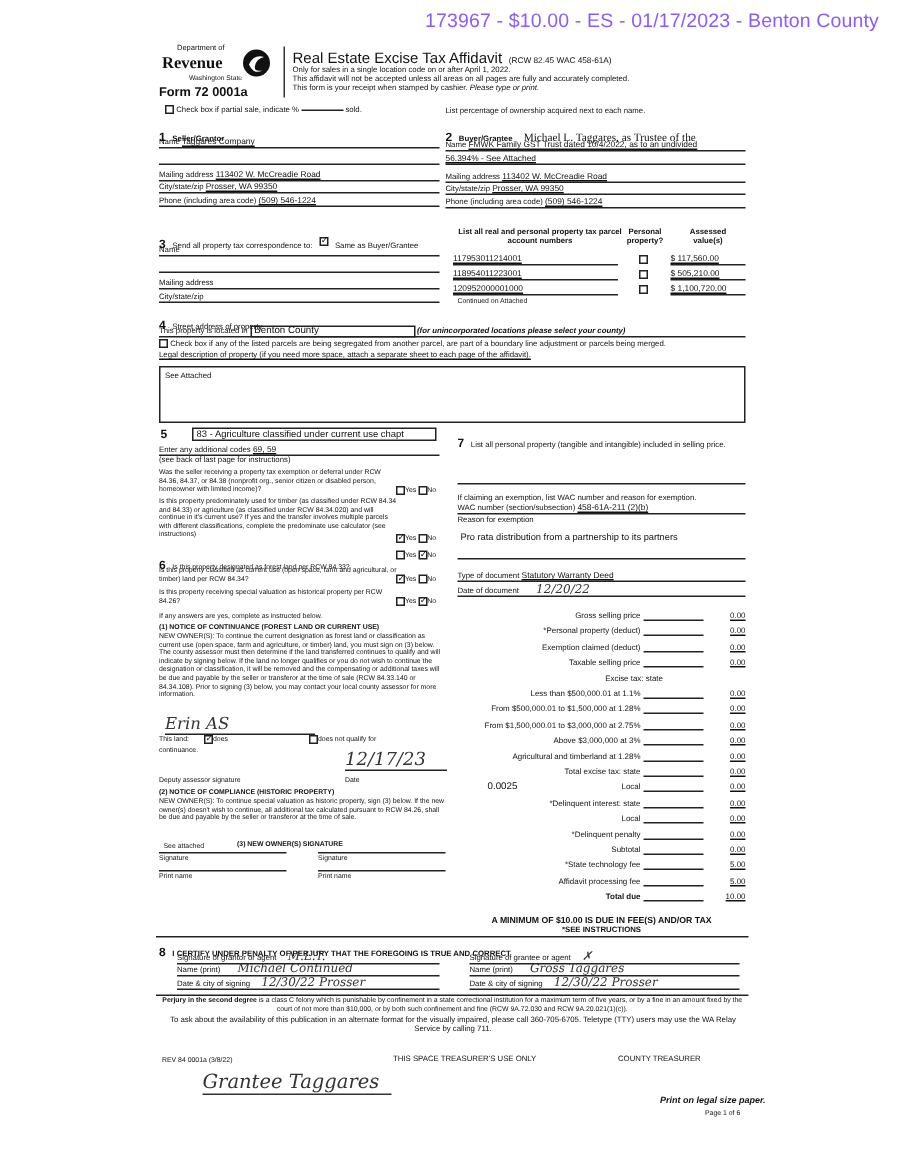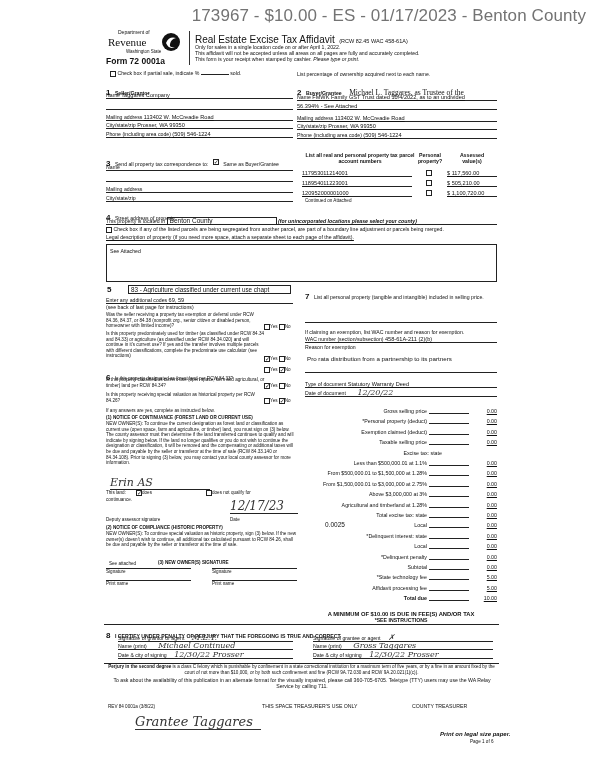--- a/index.html
+++ b/index.html
@@ -1,19 +1,19 @@
 <!DOCTYPE html>
 <html><head>
 <meta charset="utf-8">
 <style>
   * { box-sizing: border-box; margin: 0; padding: 0; }
   html, body { width: 600px; height: 776px; background: #fff; overflow: hidden; }
   body { font-family: "Liberation Sans", sans-serif; color: #111; position: relative; }
   .abs { position: absolute; }
-  .stamp { position: absolute; top: 6px; right: 14px; font-size: 17px; color: #737373; letter-spacing: 0.1px; }
+  .stamp { position: absolute; top: 6px; right: 14px; font-size: 13px; color: #8b5cf6; letter-spacing: 0.1px; }
   .small { font-size: 5.2px; line-height: 6.4px; }
   .tiny { font-size: 4.6px; line-height: 5.6px; }
   .val { font-size: 5.6px; text-decoration: underline; font-family: "Liberation Sans Narrow", "Liberation Sans", sans-serif; }
   .hline { position: absolute; height: 0; border-top: 0.8px solid #222; }
   .cb { display: inline-block; width: 6px; height: 6px; border: 0.8px solid #222; vertical-align: middle; position: relative; font-size: 6px; line-height: 5px; text-align: center; }
   .cb.checked::after { content: "✓"; position: absolute; left: 0; top: -1px; font-size: 6px; line-height: 6px; }
   .bold { font-weight: bold; }
   .sec-num { font-weight: bold; font-size: 8px; }
   .handwrite { font-family: "DejaVu Serif", serif; font-style: italic; color: #333; }
   .fee-row { position: absolute; left: 305px; width: 192px; display: flex; justify-content: flex-end; align-items: flex-end; font-size: 5.3px; height: 10px; }
@@ -21,21 +21,21 @@
   .fee-row .fu { width: 40px; border-bottom: 0.8px solid #222; margin-left: 2px; }
   .fee-row .fv { width: 28px; text-align: right; text-decoration: underline; }
 </style>
 </head>
 <body>
 
 <div class="stamp">173967 - $10.00 - ES - 01/17/2023 - Benton County</div>
 
 <div class="abs" style="left:104px;top:30px;width:82px;height:40px;">
   <div class="tiny" style="position:absolute;left:14px;top:0;font-size:5px;">Department of</div>
-  <div style="position:absolute;left:4px;top:6px;font-size:11px;font-weight:normal;font-family:'Liberation Serif',serif;">Revenue</div>
+  <div style="position:absolute;left:4px;top:6px;font-size:11px;font-weight:bold;font-family:'Liberation Serif',serif;">Revenue</div>
   <div style="position:absolute;left:22px;top:19px;font-size:4.5px;">Washington State</div>
   <svg style="position:absolute;left:57px;top:2px;" width="20" height="20" viewBox="0 0 20 20">
     <circle cx="10" cy="10" r="9" fill="#111"></circle>
     <path d="M5 11 Q8 4 15 6 Q10 7 9 12 Q8 16 14 15 Q8 18 5 11Z" fill="#fff"></path>
   </svg>
 </div>
 <div class="abs" style="left:106px;top:56px;font-size:8.5px;font-weight:bold;">Form 72 0001a</div>
 <div class="abs" style="left:189px;top:31px;width:0;height:34px;border-left:0.8px solid #333;"></div>
 <div class="abs" style="left:195px;top:29px;white-space:nowrap;">
   <span style="font-size:10px;font-weight:normal;">Real Estate Excise Tax Affidavit</span>

